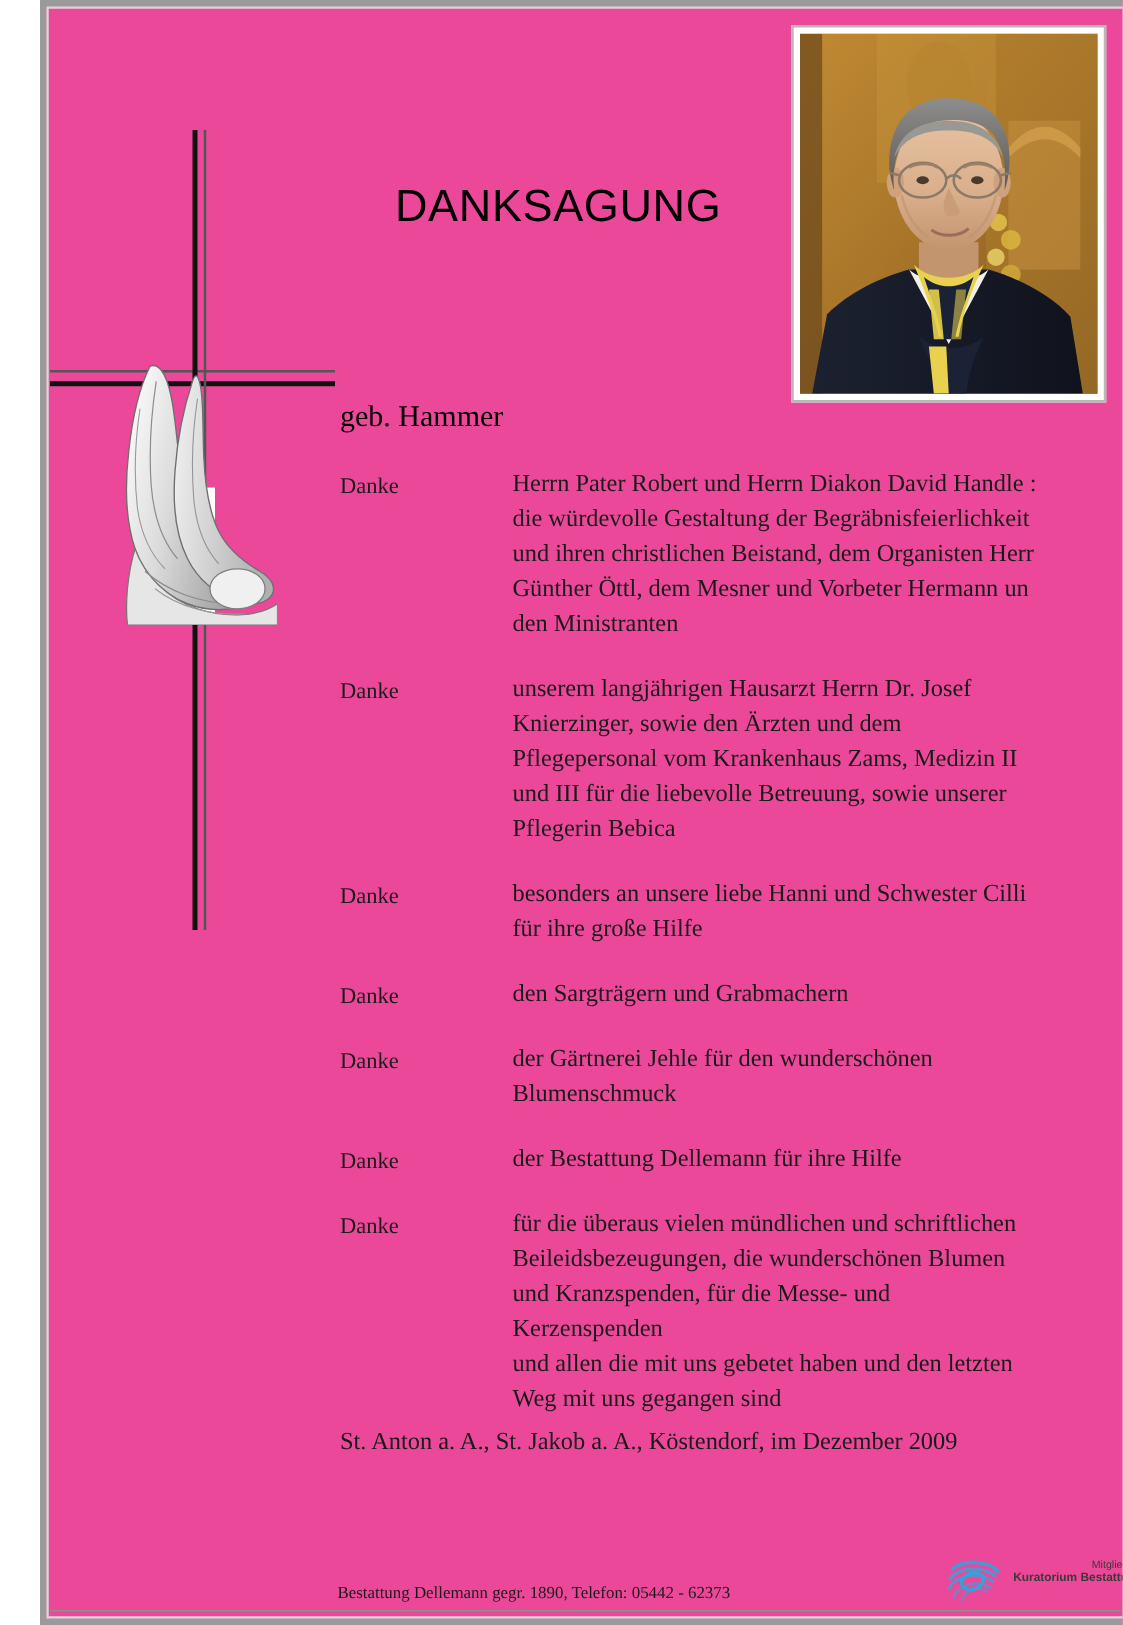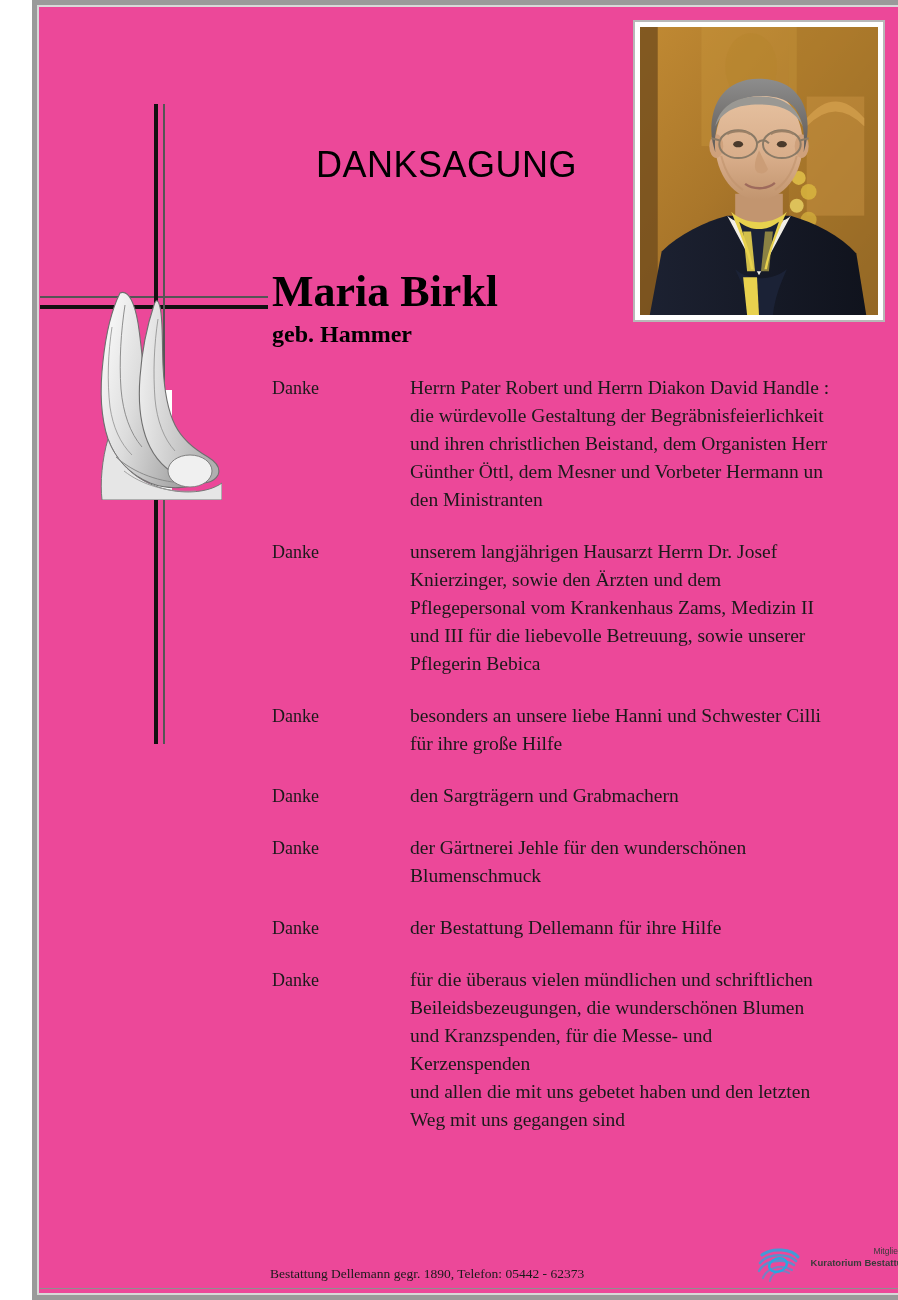--- a/index.html
+++ b/index.html
@@ -127,21 +127,21 @@
     font-weight: 700;
     color: #000;
     white-space: nowrap;
   }
   .maiden {
     position: absolute;
     left: 240px;
     top: 321px;
     font-family: "Liberation Serif", serif;
     font-size: 24px;
-    font-weight: 700;
+    font-weight: 400;
     color: #000;
     white-space: nowrap;
   }
 
   .thanks-area {
     position: absolute;
     left: 240px;
     top: 374px;
     width: 700px;
   }
@@ -364,21 +364,20 @@
 
         <path d="M106 158 C114 164 128 164 136 157" stroke="#9e6a5c" stroke-width="2.4" fill="none"></path>
 
         <path d="M82 130 C86 146 94 158 104 164" stroke="#c0926d" stroke-width="2" fill="none" opacity="0.6"></path>
         <path d="M158 130 C154 146 146 158 136 164" stroke="#c0926d" stroke-width="2" fill="none" opacity="0.6"></path>
       </svg>
     </div>
   </div>
 
   <div class="title">DANKSAGUNG</div>
-  <div class="name">Maria Birkl</div>
   <div class="maiden">geb. Hammer</div>
 
   <div class="thanks-area">
       <div class="thanks-block" style="margin-bottom: 24px;">
         <div class="thanks-label">Danke</div>
         <div class="thanks-body">Herrn Pater Robert und Herrn Diakon David Handle :
 die würdevolle Gestaltung der Begräbnisfeierlichkeit
 und ihren christlichen Beistand, dem Organisten Herr
 Günther Öttl, dem Mesner und Vorbeter Hermann un
 den Ministranten</div>
@@ -413,20 +412,21 @@
         <div class="thanks-label">Danke</div>
         <div class="thanks-body">für die überaus vielen mündlichen und schriftlichen
 Beileidsbezeugungen, die wunderschönen Blumen
 und Kranzspenden, für die Messe- und
 Kerzenspenden
 und allen die mit uns gebetet haben und den letzten
 Weg mit uns gegangen sind</div>
       </div>
     </div>
 
+  <div class="closing">St. Anton a. A., St. Jakob a. A., Köstendorf, im Dezember 2009</div>
 
   <div class="footer-text">Bestattung Dellemann gegr. 1890, Telefon: 05442 - 62373</div>
   <div class="footer-rule"></div>
 
   <div class="logo">
     <div class="logo-mark">
       <svg viewBox="0 0 52 42" xmlns="http://www.w3.org/2000/svg">
         <g fill="none" stroke="#29a8df" stroke-linecap="round">
           <path d="M8 12 C18 4 38 6 44 14" stroke-width="3" opacity="0.85"></path>
           <path d="M6 20 C14 10 34 10 42 18" stroke-width="2.6" opacity="0.75"></path>

